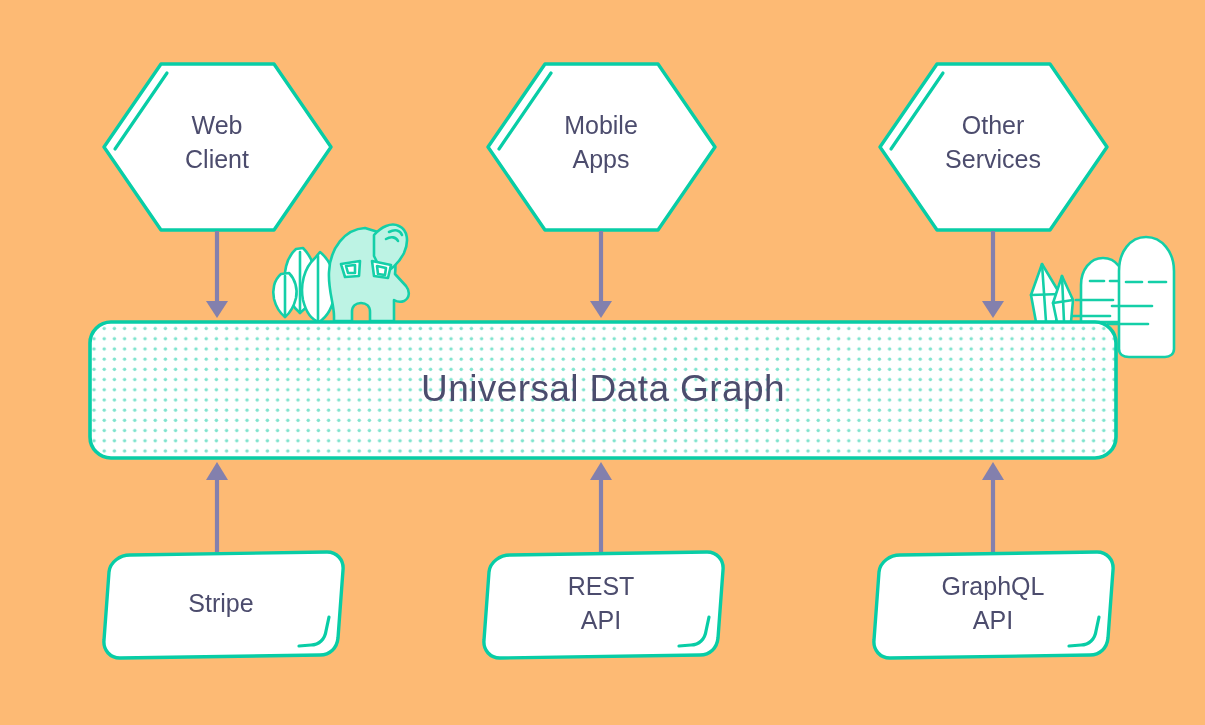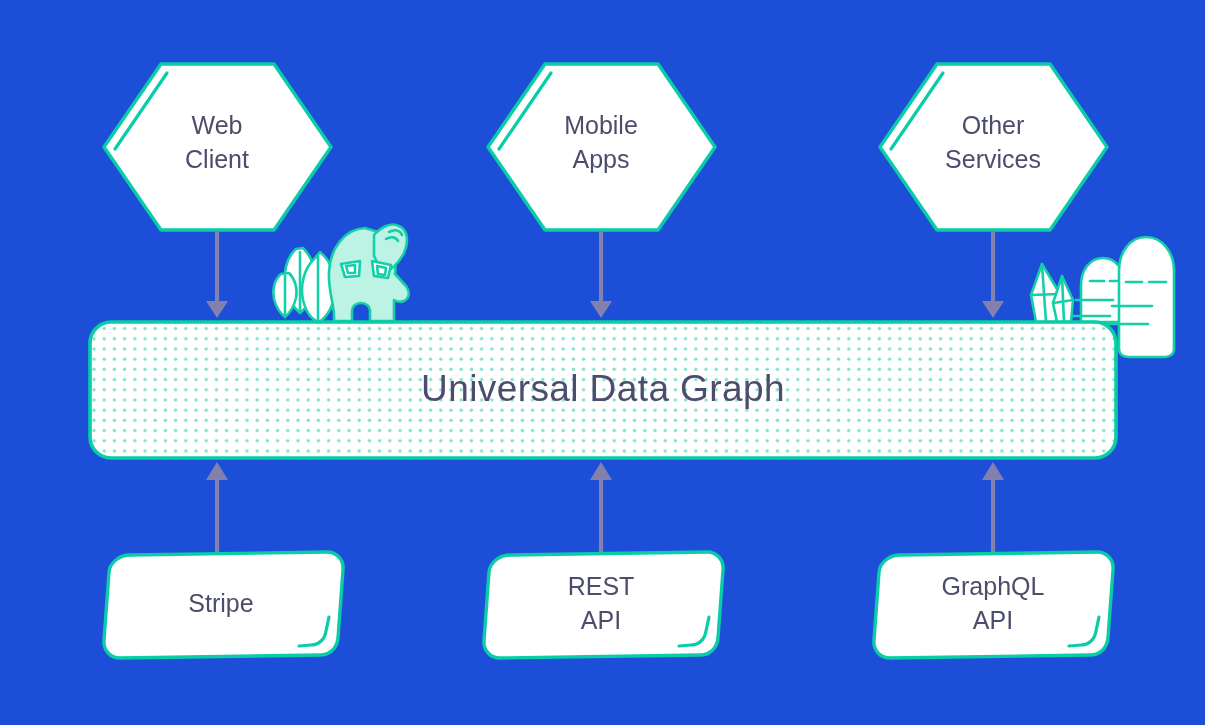--- a/index.html
+++ b/index.html
@@ -7,21 +7,21 @@
     padding: 0;
     background: #ffffff;
   }
   body {
     font-family: "Liberation Sans", sans-serif;
   }
   #stage {
     position: relative;
     width: 1205px;
     height: 725px;
-    background: #1d4ed8;
+    background: #fdba74;
     overflow: hidden;
   }
   #stage > svg {
     position: absolute;
     top: 0;
     left: 0;
   }
   .node-label {
     font-family: "Liberation Sans", sans-serif;
     font-size: 25px;

